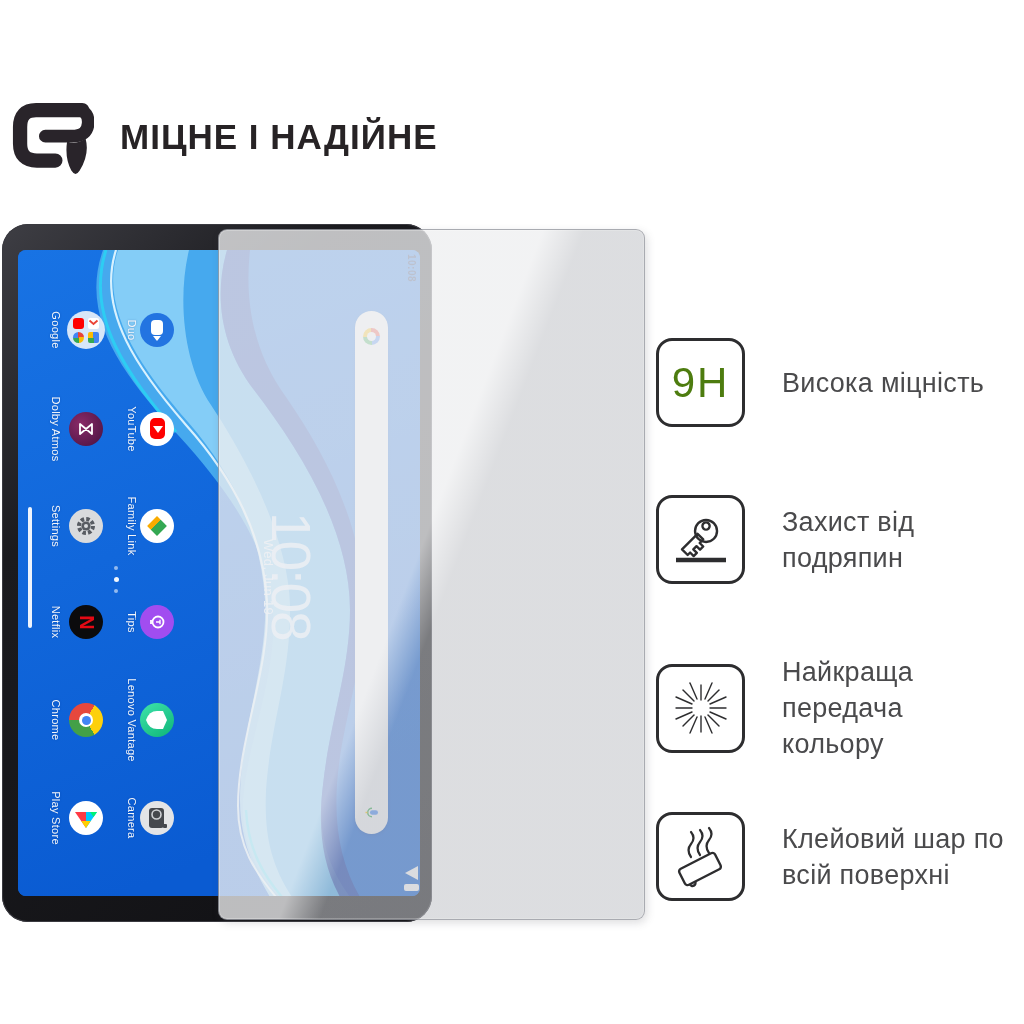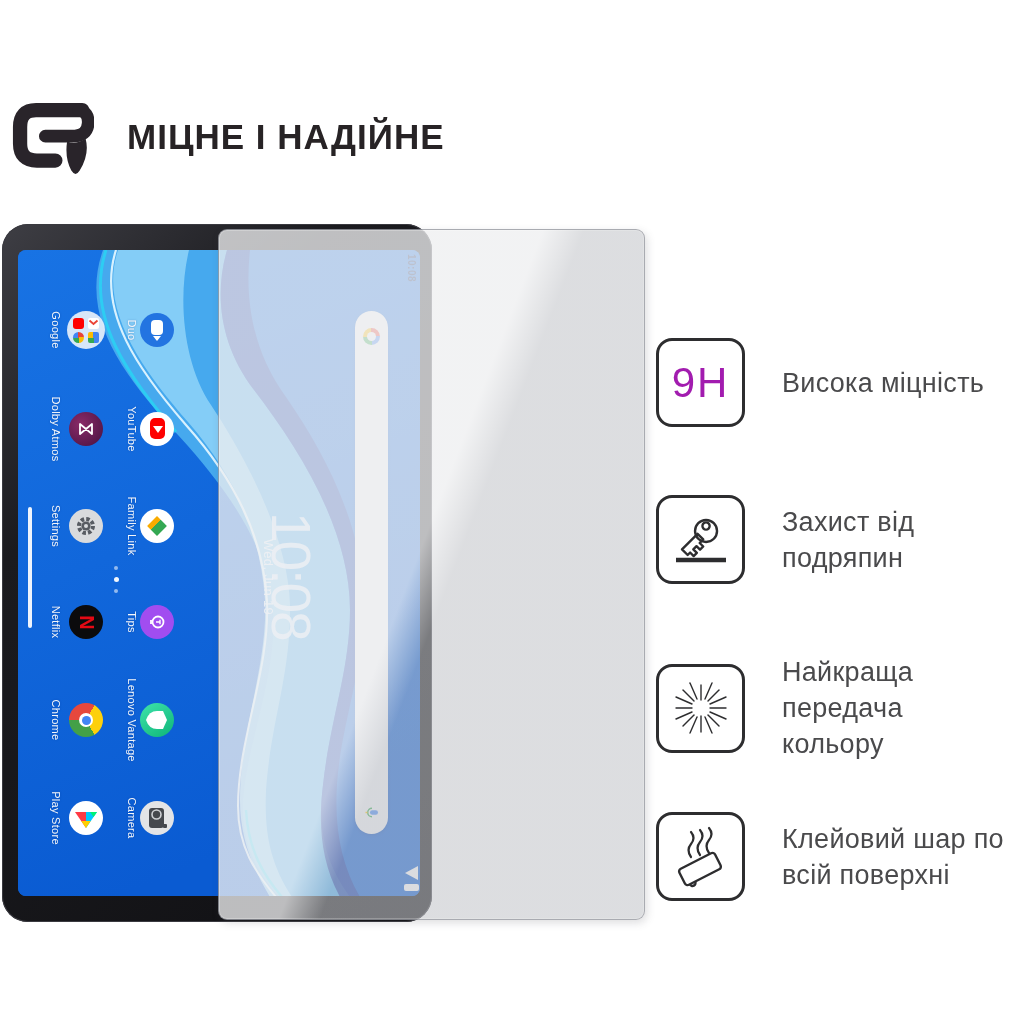--- a/index.html
+++ b/index.html
@@ -1,21 +1,21 @@
 <!DOCTYPE html>
 <html><head>
 <meta charset="utf-8">
 <style>
   html,body{margin:0;padding:0;background:#fff;}
   .canvas{position:relative;width:1024px;height:1024px;background:#fff;overflow:hidden;
           font-family:"Liberation Sans",sans-serif;}
   
   .brand{position:absolute;left:10px;top:100px;display:flex;align-items:center;}
   .brand svg{display:block;}
-  .brand-title{font-size:35px;font-weight:700;color:#272325;letter-spacing:1px;margin-left:33px;}
+  .brand-title{font-size:35px;font-weight:700;color:#272325;letter-spacing:1px;margin-left:26px;}
   
   .tablet{position:absolute;left:2px;top:224px;width:430px;height:698px;border-radius:26px;
           background:linear-gradient(135deg,#3e3e44 0%,#1b1b1f 30%,#101013 100%);
           box-shadow:inset 0 0 0 1px #3a3a40;}
   .screen{position:absolute;left:16px;top:26px;width:402px;height:646px;border-radius:8px;
           overflow:hidden;background:#0f66d8;}
   .screen svg.wallpaper{position:absolute;left:0;top:0;}
   .rot{transform:rotate(90deg);transform-origin:0 0;position:absolute;}
   .status-time{left:399px;top:4px;font-size:10px;color:#17285c;font-weight:700;letter-spacing:.5px;}
   .clock{left:305px;top:262px;width:135px;font-size:55px;font-weight:300;letter-spacing:-2px;
@@ -43,21 +43,21 @@
          background:rgba(207,209,214,.55);
          border:1px solid rgba(130,132,140,.6);
          box-shadow:2px 3px 9px rgba(70,70,82,.18), inset 0 0 0 1px rgba(255,255,255,.25);}
   .glass::before{content:"";position:absolute;inset:0;border-radius:8px;
          background:linear-gradient(111deg,rgba(255,255,255,.5) 0 47%,rgba(120,124,134,.08) 53% 100%);}
   
   .feature{position:absolute;left:656px;display:flex;align-items:center;}
   .fbox{width:89px;height:89px;box-sizing:border-box;border:3px solid #2d2d2f;border-radius:16px;
         background:#fff;display:flex;align-items:center;justify-content:center;flex:0 0 auto;}
   .ftext{margin-left:37px;width:258px;font-size:27px;line-height:36px;color:#4a4a4c;letter-spacing:.3px;}
-  .f9h{font-size:42px;font-weight:400;color:#a21caf;letter-spacing:2px;}
+  .f9h{font-size:42px;font-weight:400;color:#4d7c0f;letter-spacing:2px;}
   
   .abs{position:absolute;}
 </style>
 </head>
 <body>
 
 <div class="canvas">
 
   <div class="brand">
     <svg width="84" height="74" viewBox="0 0 100 88">

